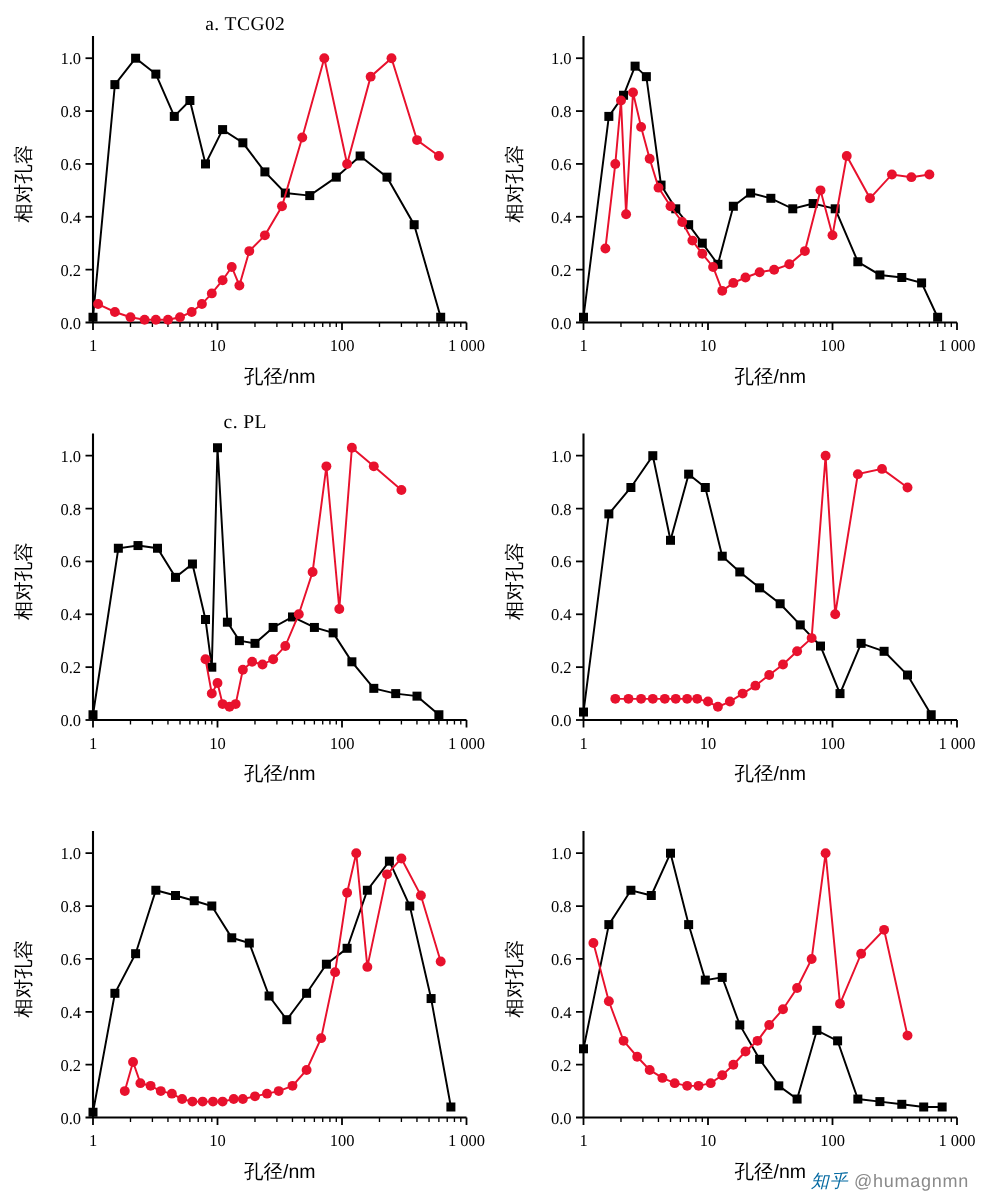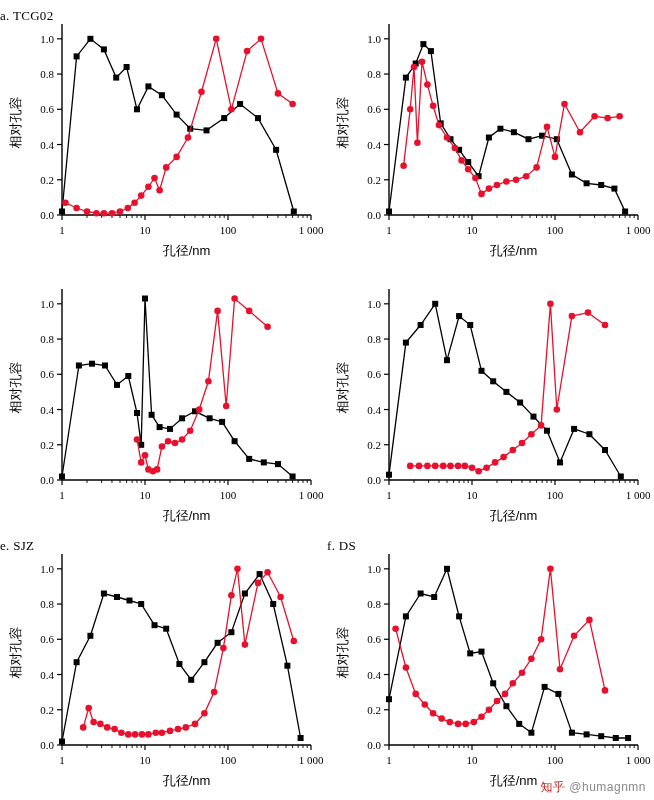--- a/index.html
+++ b/index.html
@@ -17,21 +17,21 @@
     grid-template-rows:265px 265px 265px;
     width:654px;height:795px;
   }
   .panel{
     position:relative;
     width:327px;height:265px;
   }
   .panel-title{
     position:absolute;
     top:8px;left:0;width:327px;
-    text-align:left;
+    text-align:center;
     font-size:13px;
     font-family:"Liberation Serif", serif;
     letter-spacing:.3px;
   }
   .plot-wrap{
     position:absolute;
     left:0;top:0;width:327px;height:265px;
   }
   svg{display:block;}
   .axis-label-x{
@@ -49,21 +49,22 @@
   .watermark{
     position:absolute;
     right:8px;bottom:4px;
     font-size:12px;
     color:#8a8a8a;
     font-family:"Liberation Sans", sans-serif;
     letter-spacing:.5px;
   }
   .wm-logo{
     display:inline-block;
-    color:#b91c1c;
+    color:#0369a1;
+    font-style:italic;
   }
 </style>
 </head>
 <body>
 
 <div id="grid">
     <div class="panel">
       <div class="panel-title">a. TCG02</div>
       <svg width="327" height="265" class="plot-wrap">
         <line x1="62" y1="215" x2="311" y2="215" stroke="#000" stroke-width="1.4"></line>
@@ -254,20 +255,21 @@
         <circle cx="220.0" cy="126.9" r="3.3" fill="#e8112d"></circle>
         <circle cx="228.0" cy="156.9" r="3.3" fill="#e8112d"></circle>
         <circle cx="237.5" cy="104.0" r="3.3" fill="#e8112d"></circle>
         <circle cx="253.0" cy="132.2" r="3.3" fill="#e8112d"></circle>
         <circle cx="267.6" cy="116.3" r="3.3" fill="#e8112d"></circle>
         <circle cx="280.6" cy="118.1" r="3.3" fill="#e8112d"></circle>
         <circle cx="292.6" cy="116.3" r="3.3" fill="#e8112d"></circle>
       </svg>
     </div>
     <div class="panel">
+      <div class="panel-title">c. PL</div>
       <svg width="327" height="265" class="plot-wrap">
         <line x1="62" y1="215" x2="311" y2="215" stroke="#000" stroke-width="1.4"></line>
         <line x1="62" y1="215" x2="62" y2="24" stroke="#000" stroke-width="1.4"></line>
         <line x1="62" y1="215" x2="62" y2="220" stroke="#000" stroke-width="1.2"></line>
         <text x="62" y="234" class="tick-text" text-anchor="middle">1</text>
         <line x1="145" y1="215" x2="145" y2="220" stroke="#000" stroke-width="1.2"></line>
         <text x="145" y="234" class="tick-text" text-anchor="middle">10</text>
         <line x1="228" y1="215" x2="228" y2="220" stroke="#000" stroke-width="1.2"></line>
         <text x="228" y="234" class="tick-text" text-anchor="middle">100</text>
         <line x1="311" y1="215" x2="311" y2="220" stroke="#000" stroke-width="1.2"></line>
@@ -441,21 +443,20 @@
         <circle cx="204.4" cy="169.2" r="3.3" fill="#e8112d"></circle>
         <circle cx="214.1" cy="160.4" r="3.3" fill="#e8112d"></circle>
         <circle cx="223.4" cy="38.8" r="3.3" fill="#e8112d"></circle>
         <circle cx="229.8" cy="144.5" r="3.3" fill="#e8112d"></circle>
         <circle cx="244.9" cy="51.1" r="3.3" fill="#e8112d"></circle>
         <circle cx="261.0" cy="47.6" r="3.3" fill="#e8112d"></circle>
         <circle cx="278.0" cy="60.0" r="3.3" fill="#e8112d"></circle>
       </svg>
     </div>
     <div class="panel">
-      <div class="panel-title">e. SJZ</div>
       <svg width="327" height="265" class="plot-wrap">
         <line x1="62" y1="215" x2="311" y2="215" stroke="#000" stroke-width="1.4"></line>
         <line x1="62" y1="215" x2="62" y2="24" stroke="#000" stroke-width="1.4"></line>
         <line x1="62" y1="215" x2="62" y2="220" stroke="#000" stroke-width="1.2"></line>
         <text x="62" y="234" class="tick-text" text-anchor="middle">1</text>
         <line x1="145" y1="215" x2="145" y2="220" stroke="#000" stroke-width="1.2"></line>
         <text x="145" y="234" class="tick-text" text-anchor="middle">10</text>
         <line x1="228" y1="215" x2="228" y2="220" stroke="#000" stroke-width="1.2"></line>
         <text x="228" y="234" class="tick-text" text-anchor="middle">100</text>
         <line x1="311" y1="215" x2="311" y2="220" stroke="#000" stroke-width="1.2"></line>
@@ -542,21 +543,20 @@
         <circle cx="231.4" cy="65.2" r="3.3" fill="#e8112d"></circle>
         <circle cx="237.5" cy="38.8" r="3.3" fill="#e8112d"></circle>
         <circle cx="244.9" cy="114.6" r="3.3" fill="#e8112d"></circle>
         <circle cx="258.0" cy="52.9" r="3.3" fill="#e8112d"></circle>
         <circle cx="267.6" cy="42.3" r="3.3" fill="#e8112d"></circle>
         <circle cx="280.6" cy="67.0" r="3.3" fill="#e8112d"></circle>
         <circle cx="293.8" cy="111.0" r="3.3" fill="#e8112d"></circle>
       </svg>
     </div>
     <div class="panel">
-      <div class="panel-title">f. DS</div>
       <svg width="327" height="265" class="plot-wrap">
         <line x1="62" y1="215" x2="311" y2="215" stroke="#000" stroke-width="1.4"></line>
         <line x1="62" y1="215" x2="62" y2="24" stroke="#000" stroke-width="1.4"></line>
         <line x1="62" y1="215" x2="62" y2="220" stroke="#000" stroke-width="1.2"></line>
         <text x="62" y="234" class="tick-text" text-anchor="middle">1</text>
         <line x1="145" y1="215" x2="145" y2="220" stroke="#000" stroke-width="1.2"></line>
         <text x="145" y="234" class="tick-text" text-anchor="middle">10</text>
         <line x1="228" y1="215" x2="228" y2="220" stroke="#000" stroke-width="1.2"></line>
         <text x="228" y="234" class="tick-text" text-anchor="middle">100</text>
         <line x1="311" y1="215" x2="311" y2="220" stroke="#000" stroke-width="1.2"></line>

